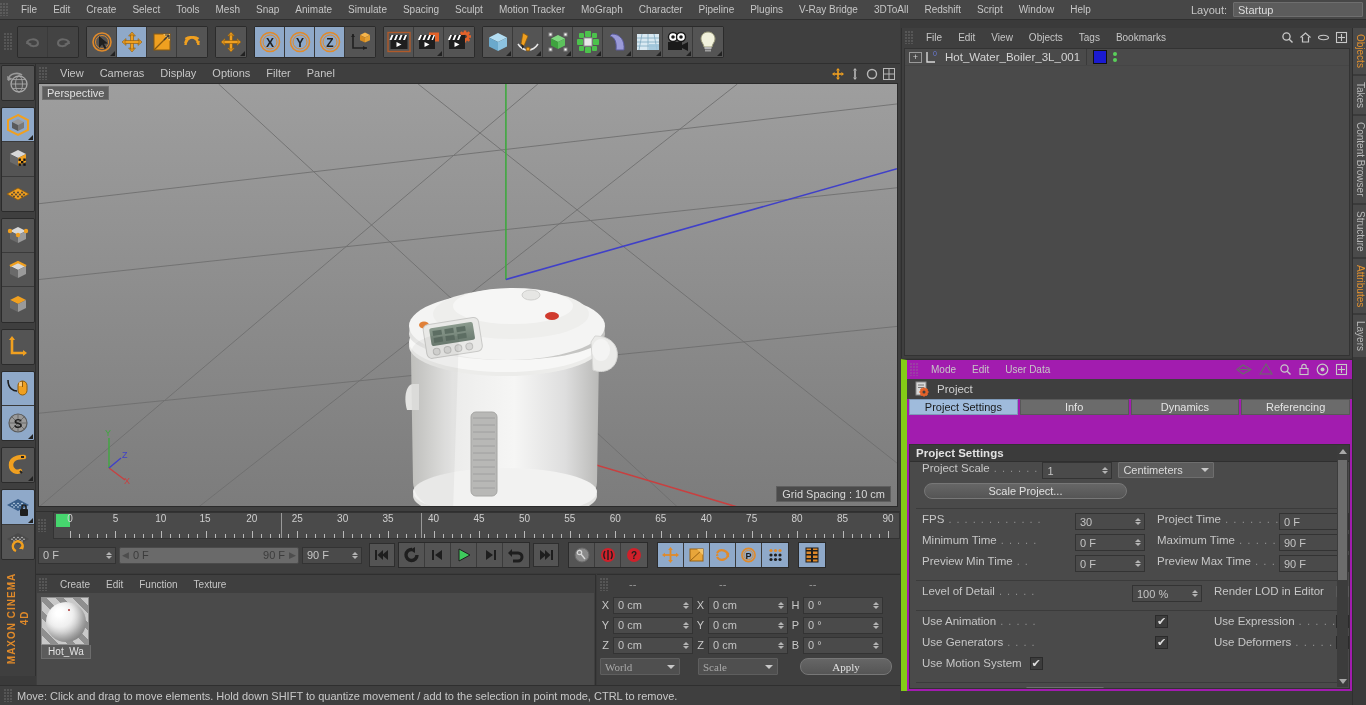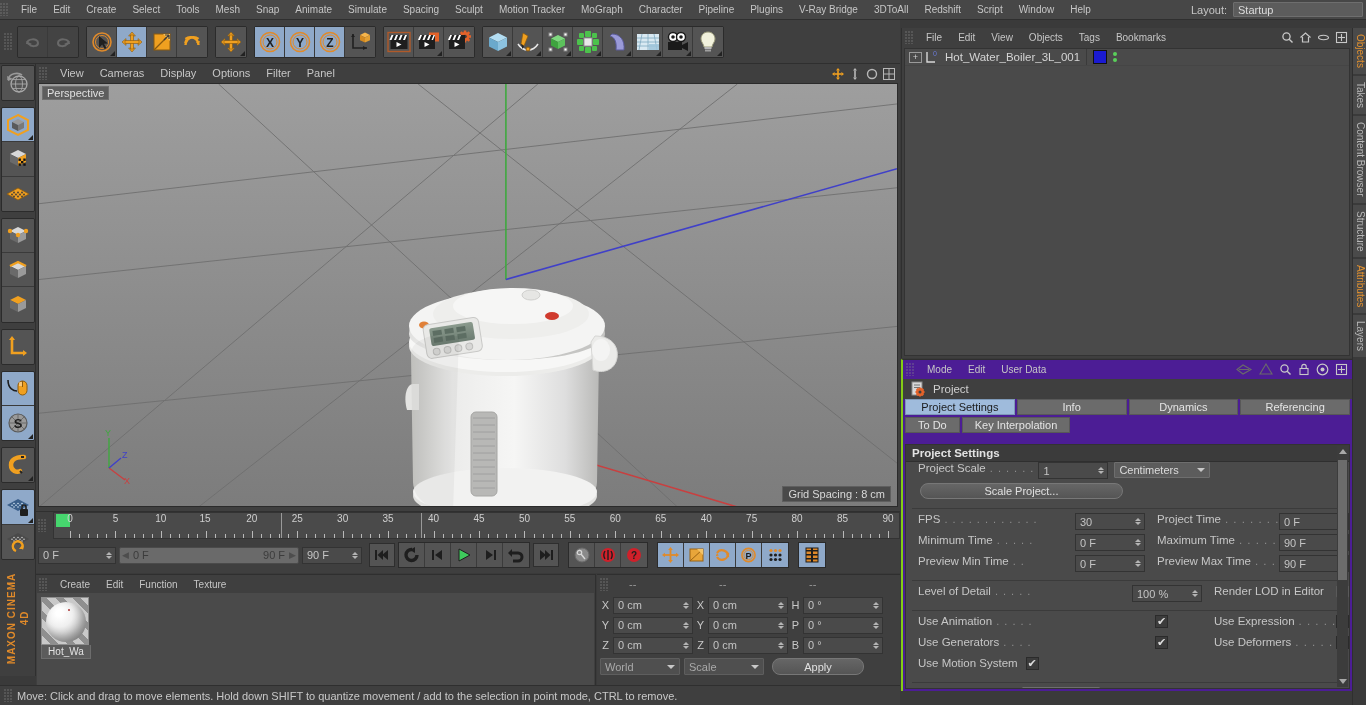--- a/index.html
+++ b/index.html
@@ -184,21 +184,21 @@
   #coord-panel {
     position: absolute; left: 597px; top: 574px; width: 303px; height: 111px;
     background: #3f3f3f; border-top: 1px solid #2f2f2f;
   }
   #coord-head { height: 18px; display: flex; align-items: center; padding-left: 3px; gap: 4px; color: #9a9a9a; }
   #coord-head .dash { width: 86px; text-align: left; padding-left: 12px; }
   #coord-grid { padding: 2px 3px 0 3px; }
   .coord-row { display: flex; align-items: center; height: 20px; gap: 2px; }
   .coord-row .ax { width: 11px; text-align: center; color: #c8c8c8; font-size: 11px; }
   .coord-row .numfield { width: 80px; }
-  .coord-bottom { display: flex; align-items: flex-end; gap: 4px; padding: 3px 3px 0 3px; }
+  .coord-bottom { display: flex; align-items: flex-end; gap: 18px; padding: 3px 3px 0 3px; font-family: Liberation Serif, serif; }
   .coord-bottom .dropdown { width: 80px; height: 17px; background: #4f4f4f; border-color: #5e5e5e; color: #a9a9a9; }
   .btn {
     background: linear-gradient(#666, #555); border: 1px solid #777; border-radius: 8px;
     color: #e0e0e0; font-size: 11px; height: 17px; display: inline-flex; align-items: center;
     justify-content: center; cursor: default;
   }
 
   
   #obj-panel {
     position: absolute; left: 901px; top: 28px; width: 451px; height: 330px;
@@ -217,21 +217,21 @@
   .obj-icon-null { display: flex; align-items: flex-end; margin-right: 4px; }
   .obj-name { color: #d4d4d4; font-size: 11.5px; }
   .obj-sep { width: 1px; align-self: stretch; background: #3a3a3a; margin: 0 6px; }
   .tag-swatch { width: 14px; height: 14px; background: #1a1ad2; border: 1px solid #111; }
   .tag-dots { display: flex; flex-direction: column; gap: 2px; margin-left: 6px; }
   .tag-dots i { width: 4px; height: 4px; border-radius: 50%; background: #5ad05a; display: block; }
 
   
   #attr-panel {
     position: absolute; left: 901px; top: 359px; width: 451px; height: 332px;
-    background: #4c1d95; border-left: 2px solid #84cc16; border-top: 1px solid #2f2f2f;
+    background: #a21caf; border-left: 6px solid #84cc16; border-top: 1px solid #2f2f2f;
   }
   #attr-menu { height: 19px; display: flex; align-items: center; padding-left: 3px; }
   #attr-menu .mi { padding: 0 8px; line-height: 17px; }
   #attr-menu .right { margin-left: auto; display: flex; gap: 6px; align-items: center; padding-right: 4px; }
   #attr-obj { height: 20px; display: flex; align-items: center; gap: 7px; padding-left: 8px; background:#3f3f3f; }
   #attr-obj .lbl { font-size: 11.5px; color: #d0d0d0; }
   .tabrow { display: flex; gap: 2px; padding: 0 2px; }
   .atab {
     flex: 1; height: 16px; background: #6b6b6b; border: 1px solid #585858; color: #e4e4e4;
     font-size: 11px; display: flex; align-items: center; justify-content: center; cursor: default;
@@ -896,21 +896,21 @@
 
       <svg style="position:absolute;left:56px;bottom:22px" width="44" height="56" viewBox="0 0 44 56">
         <line x1="14" y1="40" x2="14" y2="10" stroke="#3fa83f" stroke-width="1.4"></line>
         <line x1="14" y1="40" x2="30" y2="52" stroke="#c84040" stroke-width="1.4"></line>
         <line x1="14" y1="40" x2="26" y2="30" stroke="#4040c8" stroke-width="1.4"></line>
         <text x="10" y="8" font-size="9" fill="#3fa83f" font-family="Liberation Sans, sans-serif">Y</text>
         <text x="27" y="30" font-size="9" fill="#4040c8" font-family="Liberation Sans, sans-serif">Z</text>
         <text x="29" y="56" font-size="9" fill="#c84040" font-family="Liberation Sans, sans-serif">X</text>
       </svg>
 
-      <div id="grid-label">Grid Spacing : 8 cm</div>
+      <div id="grid-label">Grid Spacing : 10 cm</div>
     </div>
   </div>
 
   <div id="timeline-panel">
     <div id="tl-row1">
       <div class="gripper" style="margin-top:7px;margin-left:2px"></div>
       <div id="tl-ruler">
         <div id="tl-playhead"></div>
         <div id="tl-cursor" style="left:367px"></div>
         <div id="tl-cursor2" class="tl-cursor" style="position:absolute;top:0;bottom:0;width:1px;background:#9a9a9a;left:227px"></div>
@@ -1415,24 +1415,20 @@
       </svg>
       <span class="lbl">Project</span>
     </div>
 
     <div class="tabrow" id="attr-tabs1">
         <div class="atab sel">Project Settings</div>
         <div class="atab">Info</div>
         <div class="atab">Dynamics</div>
         <div class="atab">Referencing</div>
       </div>
-    <div class="tabrow second" id="attr-tabs2" style="margin-top:2px">
-        <div class="atab">To Do</div>
-        <div class="atab">Key Interpolation</div>
-      </div>
 
     <div id="attr-body">
       <div class="sec-head">Project Settings</div>
 
       <div class="prow">
         <span class="plabel">Project Scale</span>
         <span class="dots">. . . . . .</span>
         <span class="numfield" style="width:70px">
           <span>1</span>
           <span class="spin">

